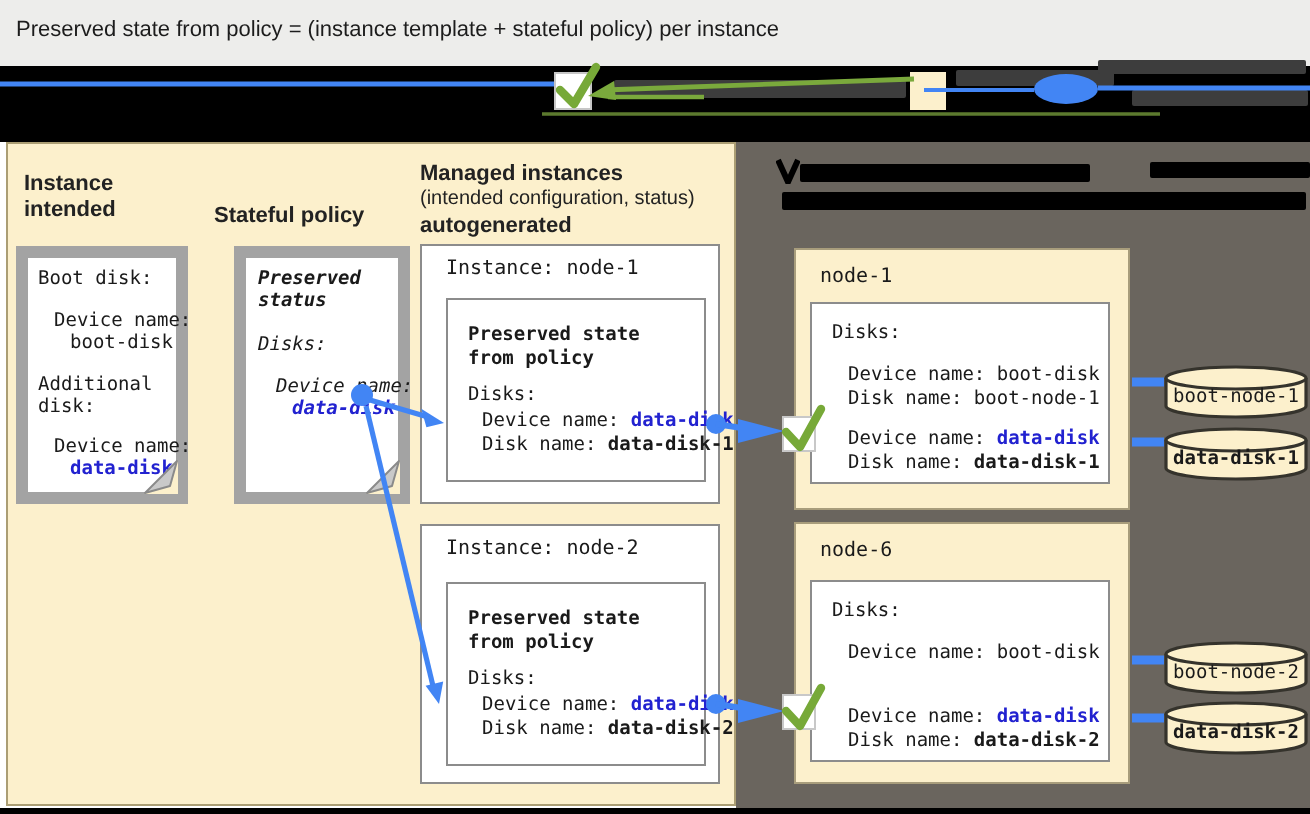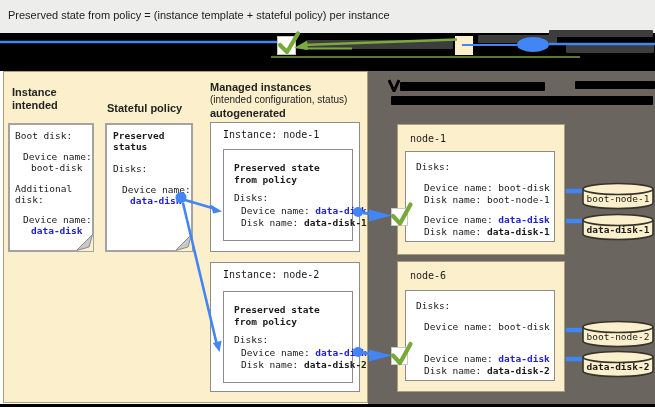--- a/index.html
+++ b/index.html
@@ -16,21 +16,21 @@
   #legend-cream-square{left:455px;top:36px;width:18px;height:19px;background:#fcf0cc;}
   #legend-disk-ellipse{left:517px;top:37px;width:32px;height:15px;background:#4285f4;border-radius:50%;}
   
   #left-panel{left:3px;top:71px;width:365px;height:332px;background:#fcf0cc;border:1px solid #ab9e74;box-sizing:border-box;}
   #right-panel{left:368px;top:71px;width:287px;height:333px;background:#6a655e;}
   #bottom-bar{left:0;top:404px;width:655px;height:3px;background:#000;}
   
   .hd{font-size:11px;font-weight:bold;color:#222;white-space:pre;}
   .hd-sub{font-size:10px;color:#222;white-space:pre;}
   
-  .doc{background:#fff;border:2px solid #a3a3a3;box-sizing:border-box;}
+  .doc{background:#fff;border:6px solid #a3a3a3;box-sizing:border-box;}
   .box{background:#fff;border:1px solid #8c8c8c;box-sizing:border-box;}
   .node-box{background:#fcf0cc;border:1px solid #a89d7c;box-sizing:border-box;}
   .check-sq{background:#fff;border:1px solid #c8c8c8;box-sizing:border-box;}
   
   .mline{position:absolute;font-family:"DejaVu Sans Mono",monospace;font-size:9.5px;
          color:#1a1a1a;white-space:pre;line-height:11px;}
   .m10{font-size:10px;}
   .b{font-weight:bold;}
   .blu{color:#2222d0;font-weight:bold;}
   .redact{background:#000;border-radius:1px;}
@@ -71,21 +71,21 @@
     <span class="mline" style="left:13px;top:89px;">Device name:</span>
     <span class="mline blu" style="left:21px;top:100px;">data-disk</span>
     <svg class="abs" style="right:-1px;bottom:-1px;" width="17" height="17">
       <path d="M0 17 L17 0 L17 17 Z" fill="#fcf0cc"></path>
       <path d="M0.5 16.5 L16.5 0.5 L13 13 Z" fill="#c9c9c9" stroke="#8a8a8a" stroke-width="1" stroke-linejoin="round"></path>
     </svg>
   </div>
 
   <div class="abs hd" style="left:107px;top:102px;">Stateful policy</div>
 
-  <div class="abs doc" style="left:105px;top:123px;width:88px;height:129px;">
+  <div class="abs doc" style="left:117px;top:123px;width:88px;height:129px;font-style:italic;">
     <span class="mline b" style="left:6px;top:5px;">Preserved</span>
     <span class="mline b" style="left:6px;top:16px;">status</span>
     <span class="mline" style="left:6px;top:38px;">Disks:</span>
     <span class="mline" style="left:15px;top:59px;">Device name:</span>
     <span class="mline blu" style="left:23px;top:70px;">data-disk</span>
     <svg class="abs" style="right:-1px;bottom:-1px;" width="17" height="17">
       <path d="M0 17 L17 0 L17 17 Z" fill="#fcf0cc"></path>
       <path d="M0.5 16.5 L16.5 0.5 L13 13 Z" fill="#c9c9c9" stroke="#8a8a8a" stroke-width="1" stroke-linejoin="round"></path>
     </svg>
   </div>

